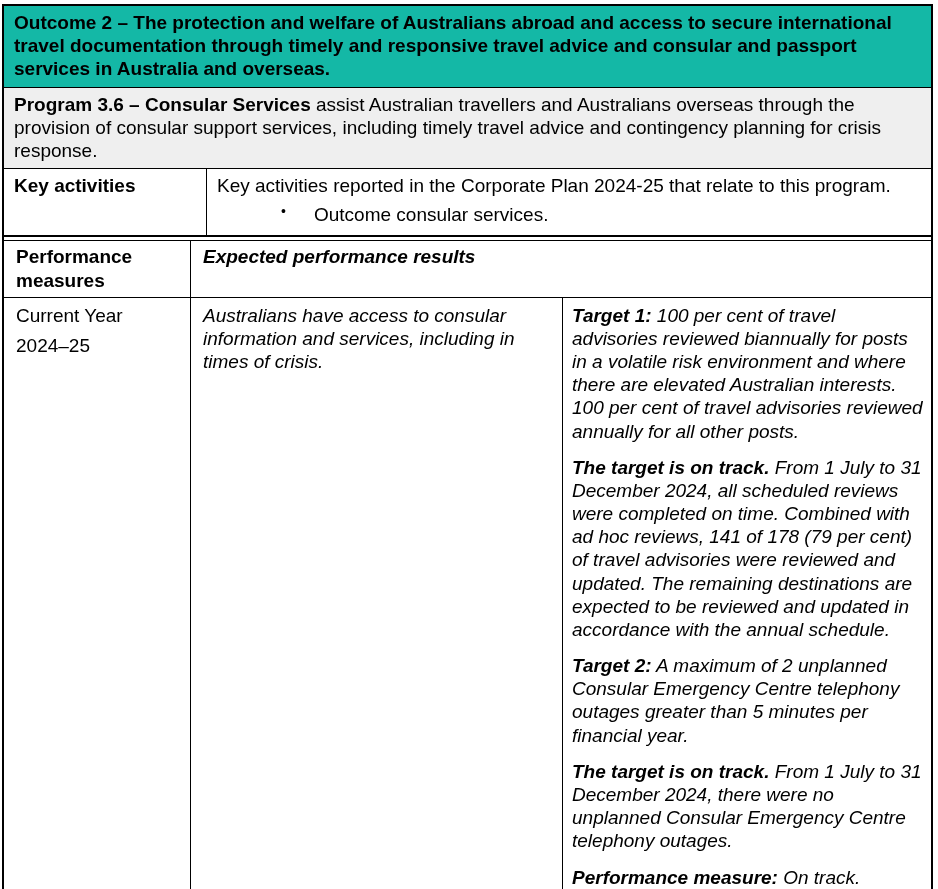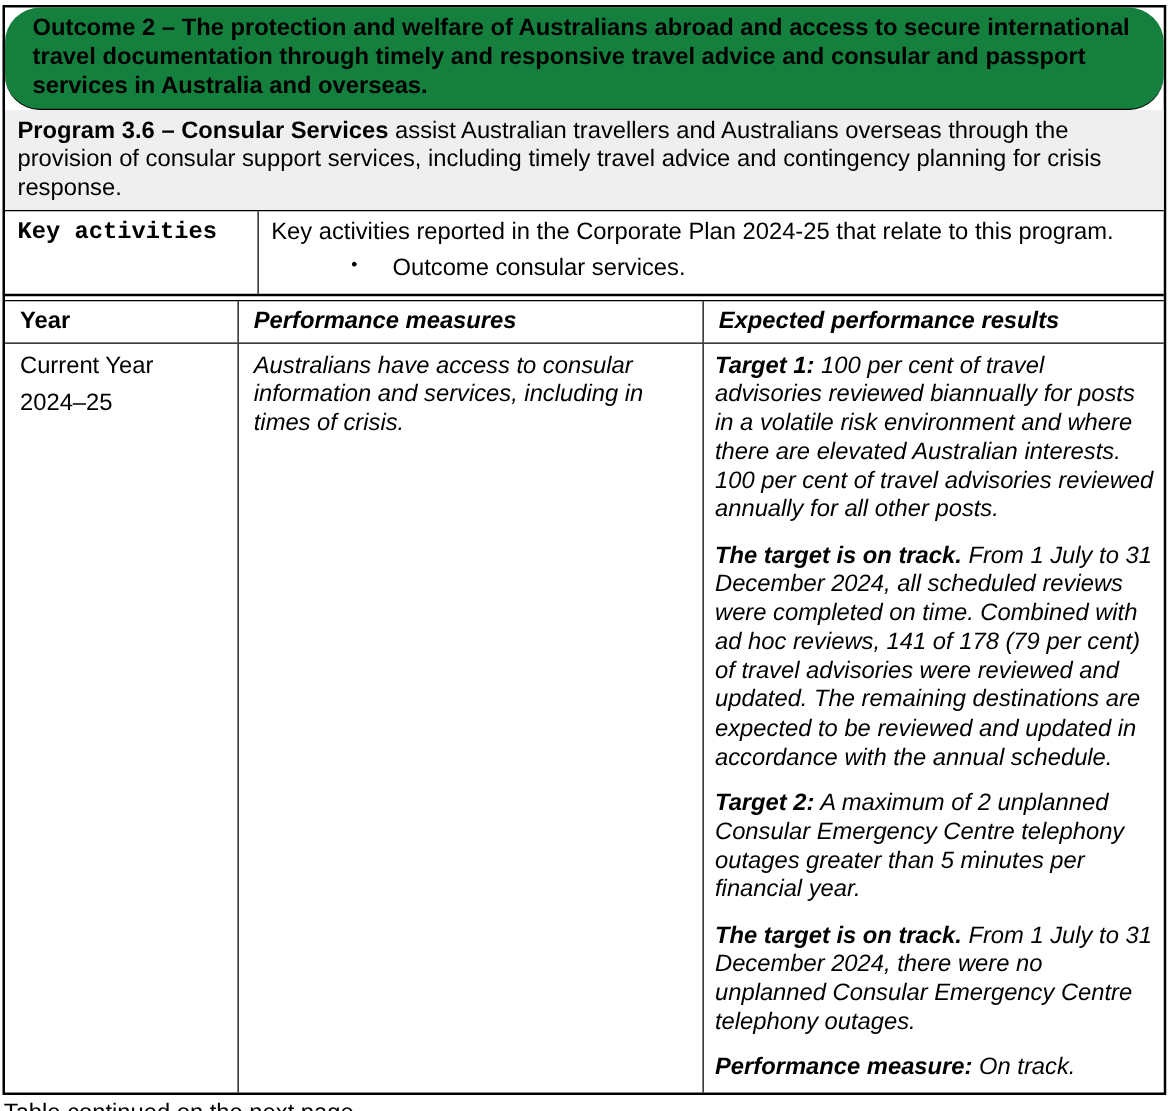--- a/index.html
+++ b/index.html
@@ -22,40 +22,38 @@
   .doc-table {
     width: 931px;
     border: 2px solid #000;
     box-sizing: border-box;
     background: #ffffff;
   }
   .b { font-weight: bold; }
 
   
   .row-outcome {
-    background: #15803d;
-    padding: 5px 12px 6px 22px;
+    background: #14b8a6;
+    padding: 5px 12px 6px 10px;
     border-bottom: 1px solid #000;
     font-weight: bold;
-    border-radius: 28px;
   }
   .row-program {
     background: #efefef;
     padding: 5px 12px 6px 10px;
     border-bottom: 1px solid #000;
   }
 
   
   .row-key {
     display: grid;
     grid-template-columns: 186px 1fr;
   }
   .row-key .cell-label {
     padding: 5px 10px;
-    font-family: Liberation Mono, monospace;
   }
   .row-key .cell-content {
     border-left: 1px solid #000;
     padding: 5px 12px 9px 10px;
     margin-left: 16px;
   }
   .bullet-line {
     display: flex;
     margin-top: 6px;
     padding-left: 64px;
@@ -141,21 +139,20 @@
         <div class="bullet-line">
           <span class="bullet-glyph">•</span>
           <span>Outcome consular services.</span>
         </div>
       </div>
     </div>
 
     <div class="sep-double"></div>
 
     <div class="grid-3 row-head">
-      <div class="cell">Year</div>
       <div class="cell">Performance measures</div>
       <div class="cell">Expected performance results</div>
     </div>
 
     <div class="grid-3 row-body">
       <div class="cell year-cell">
         <p>Current Year</p>
         <p>2024–25</p>
       </div>
       <div class="cell">

